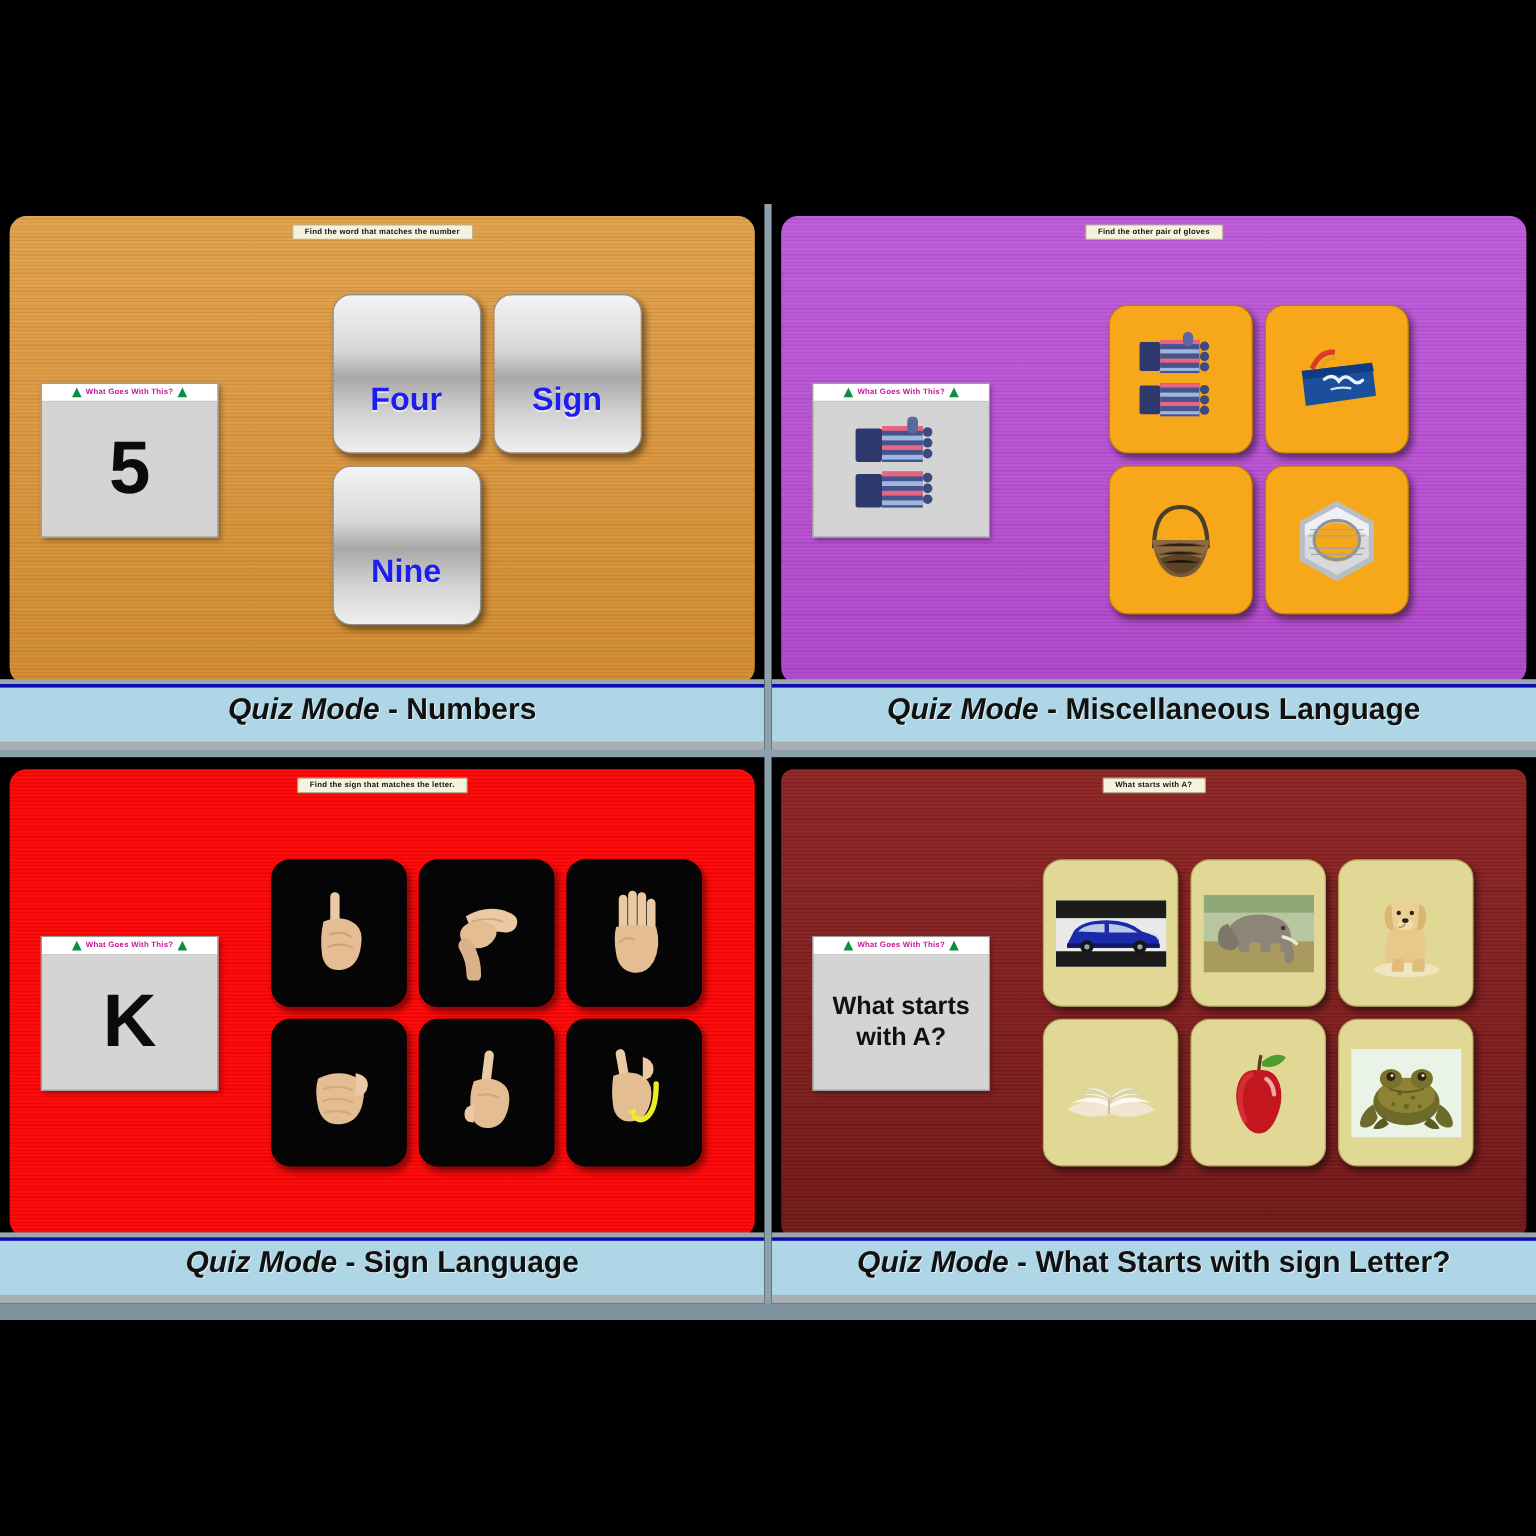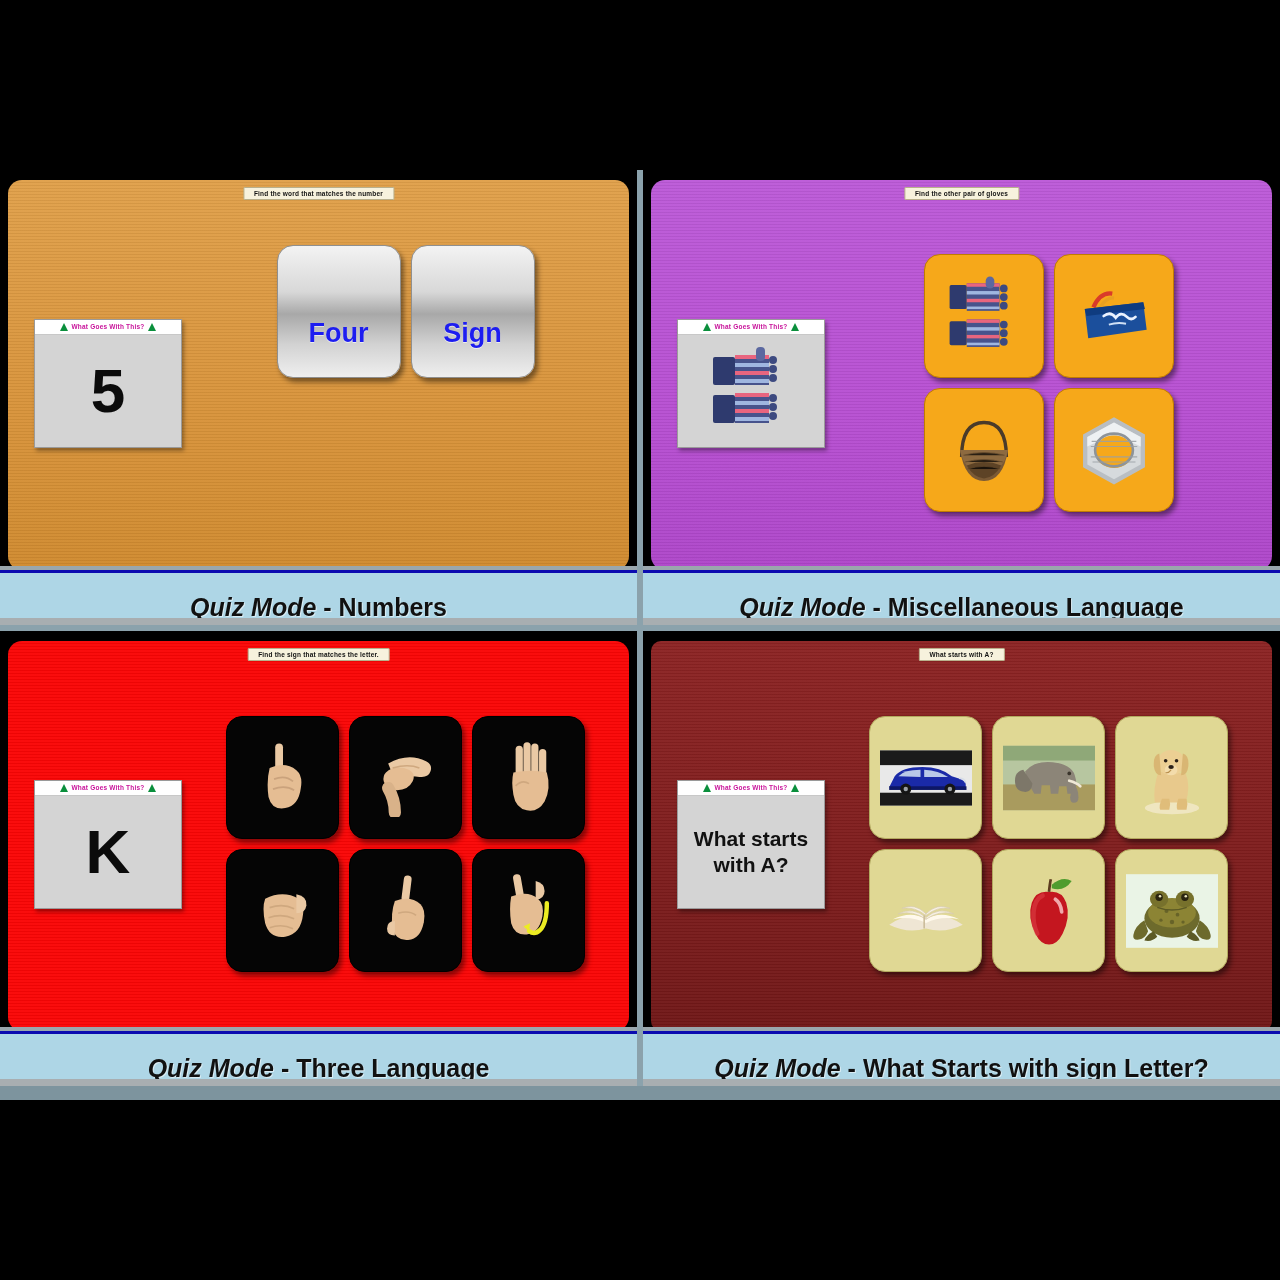--- a/index.html
+++ b/index.html
@@ -176,21 +176,21 @@
 
   
   .capband {
     flex:1 1 auto;
     background:#aed6e6;
     border-top:3px solid #0b0bb0;
     position:relative;
     display:flex;
     align-items:flex-start;
     justify-content:center;
-    padding-top:20px;
+    padding-top:4px;
   }
   .capband::before{
     content:"";
     position:absolute; left:0; right:0; top:-7px; height:4px;
     background:#9aa7ad;
   }
   .capband::after{
     content:"";
     position:absolute; left:0; right:0; bottom:0; height:7px;
     background:#a8aeb1;
@@ -226,20 +226,23 @@
               <span class="bignum">5</span>
             </div>
           </div>
 
           <div class="answers c2">
             <div class="tile silver">
               <span class="word">Four</span>
             </div>
             <div class="tile silver">
               <span class="word">Sign</span>
+            </div>
+            <div class="tile silver">
+              <span class="word">Nine</span>
             </div>
           </div>
 
         </div>
       </div>
       <div class="capband">
         <div class="caption">
           <span class="mode">Quiz Mode</span><span class="dash"> - </span><span class="topic">Numbers</span>
         </div>
       </div>
@@ -434,21 +437,21 @@
                 <path d="M46 28 q0 18 -6 24 q-5 5 -10 1" stroke="#ecec22" stroke-width="4" fill="none" stroke-linecap="round"></path>
                 <path d="M30 53 l0 0 l-5 -4 l6 -3 Z" fill="#ecec22"></path>
               </svg>
             </div>
           </div>
 
         </div>
       </div>
       <div class="capband">
         <div class="caption">
-          <span class="mode">Quiz Mode</span><span class="dash"> - </span><span class="topic">Three Language</span>
+          <span class="mode">Quiz Mode</span><span class="dash"> - </span><span class="topic">Sign Language</span>
         </div>
       </div>
     </div>
 
     <div class="vsep"></div>
 
     <div class="cell">
       <div class="shot maroon">
         <div class="prompt">What starts with A?</div>
         <div class="board-body">

